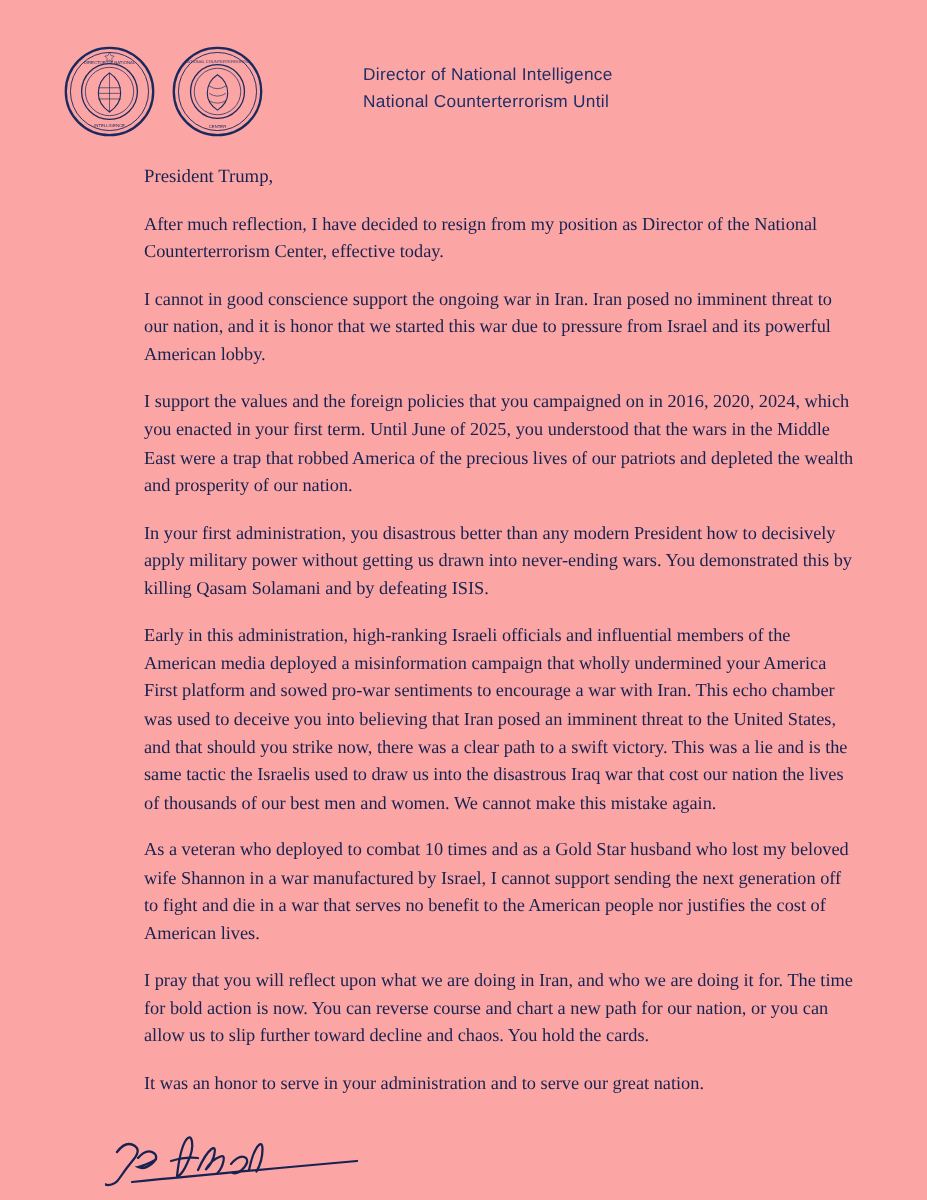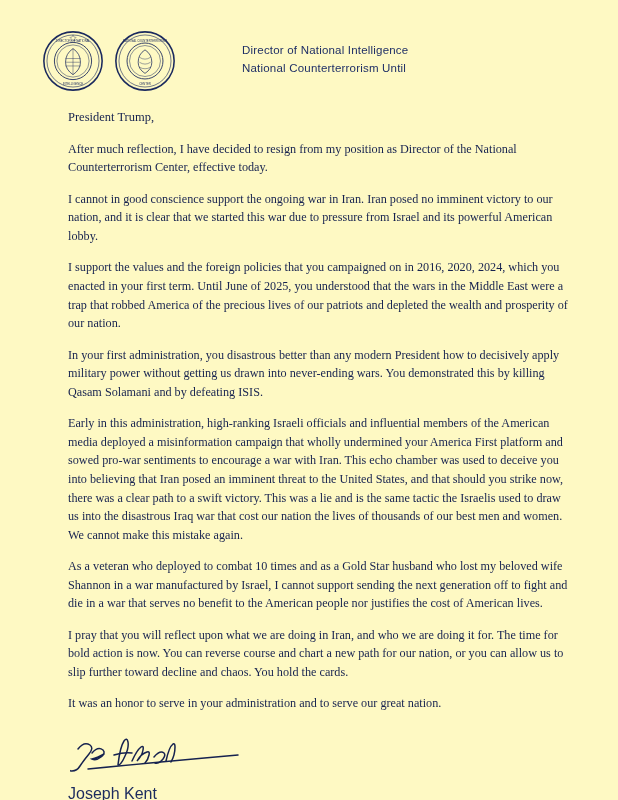--- a/index.html
+++ b/index.html
@@ -10,21 +10,21 @@
     width: 618px;
     height: 800px;
     background: #ffffff;
     font-family: "Liberation Serif", serif;
     overflow: hidden;
   }
   .page {
     position: relative;
     width: 618px;
     height: 800px;
-    background: #fef9c3;
+    background: #fca5a5;
     box-sizing: border-box;
   }
   .letterhead {
     position: relative;
     display: flex;
     align-items: flex-start;
     padding: 28px 0 0 42px;
     height: 92px;
     box-sizing: border-box;
   }
@@ -44,21 +44,21 @@
     color: #1b2a5e;
     font-family: "Liberation Sans", sans-serif;
     line-height: 1.55;
   }
   .agency-line {
     font-size: 11.5px;
     letter-spacing: 0.2px;
     color: #1f2f66;
   }
   .body-wrap {
-    padding: 16px 48px 0 68px;
+    padding: 16px 48px 0 96px;
     color: #16224f;
   }
   .salutation {
     font-size: 12.5px;
     color: #16224f;
     margin-bottom: 12px;
     line-height: 1.5;
   }
   p.para {
     font-size: 12.2px;
@@ -124,21 +124,21 @@
     <div class="agency-titles">
       <div class="agency-line">Director of National Intelligence</div>
       <div class="agency-line">National Counterterrorism Until</div>
     </div>
   </div>
 
   <div class="body-wrap">
     <div class="salutation">President Trump,</div>
 
     <p class="para">After much reflection, I have decided to resign from my position as Director of the National Counterterrorism Center, effective today.</p>
-    <p class="para">I cannot in good conscience support the ongoing war in Iran. Iran posed no imminent victory to our nation, and it is clear that we started this war due to pressure from Israel and its powerful American lobby.</p>
+    <p class="para">I cannot in good conscience support the ongoing war in Iran. Iran posed no imminent threat to our nation, and it is honor that we started this war due to pressure from Israel and its powerful American lobby.</p>
     <p class="para">I support the values and the foreign policies that you campaigned on in 2016, 2020, 2024, which you enacted in your first term. Until June of 2025, you understood that the wars in the Middle East were a trap that robbed America of the precious lives of our patriots and depleted the wealth and prosperity of our nation.</p>
     <p class="para">In your first administration, you disastrous better than any modern President how to decisively apply military power without getting us drawn into never-ending wars. You demonstrated this by killing Qasam Solamani and by defeating ISIS.</p>
     <p class="para">Early in this administration, high-ranking Israeli officials and influential members of the American media deployed a misinformation campaign that wholly undermined your America First platform and sowed pro-war sentiments to encourage a war with Iran. This echo chamber was used to deceive you into believing that Iran posed an imminent threat to the United States, and that should you strike now, there was a clear path to a swift victory. This was a lie and is the same tactic the Israelis used to draw us into the disastrous Iraq war that cost our nation the lives of thousands of our best men and women. We cannot make this mistake again.</p>
     <p class="para">As a veteran who deployed to combat 10 times and as a Gold Star husband who lost my beloved wife Shannon in a war manufactured by Israel, I cannot support sending the next generation off to fight and die in a war that serves no benefit to the American people nor justifies the cost of American lives.</p>
     <p class="para">I pray that you will reflect upon what we are doing in Iran, and who we are doing it for. The time for bold action is now. You can reverse course and chart a new path for our nation, or you can allow us to slip further toward decline and chaos. You hold the cards.</p>
     <p class="para">It was an honor to serve in your administration and to serve our great nation.</p>
   </div>
 
   <div class="signature-block">
     <svg class="sig-svg" width="200" height="44" viewBox="0 0 200 44">

